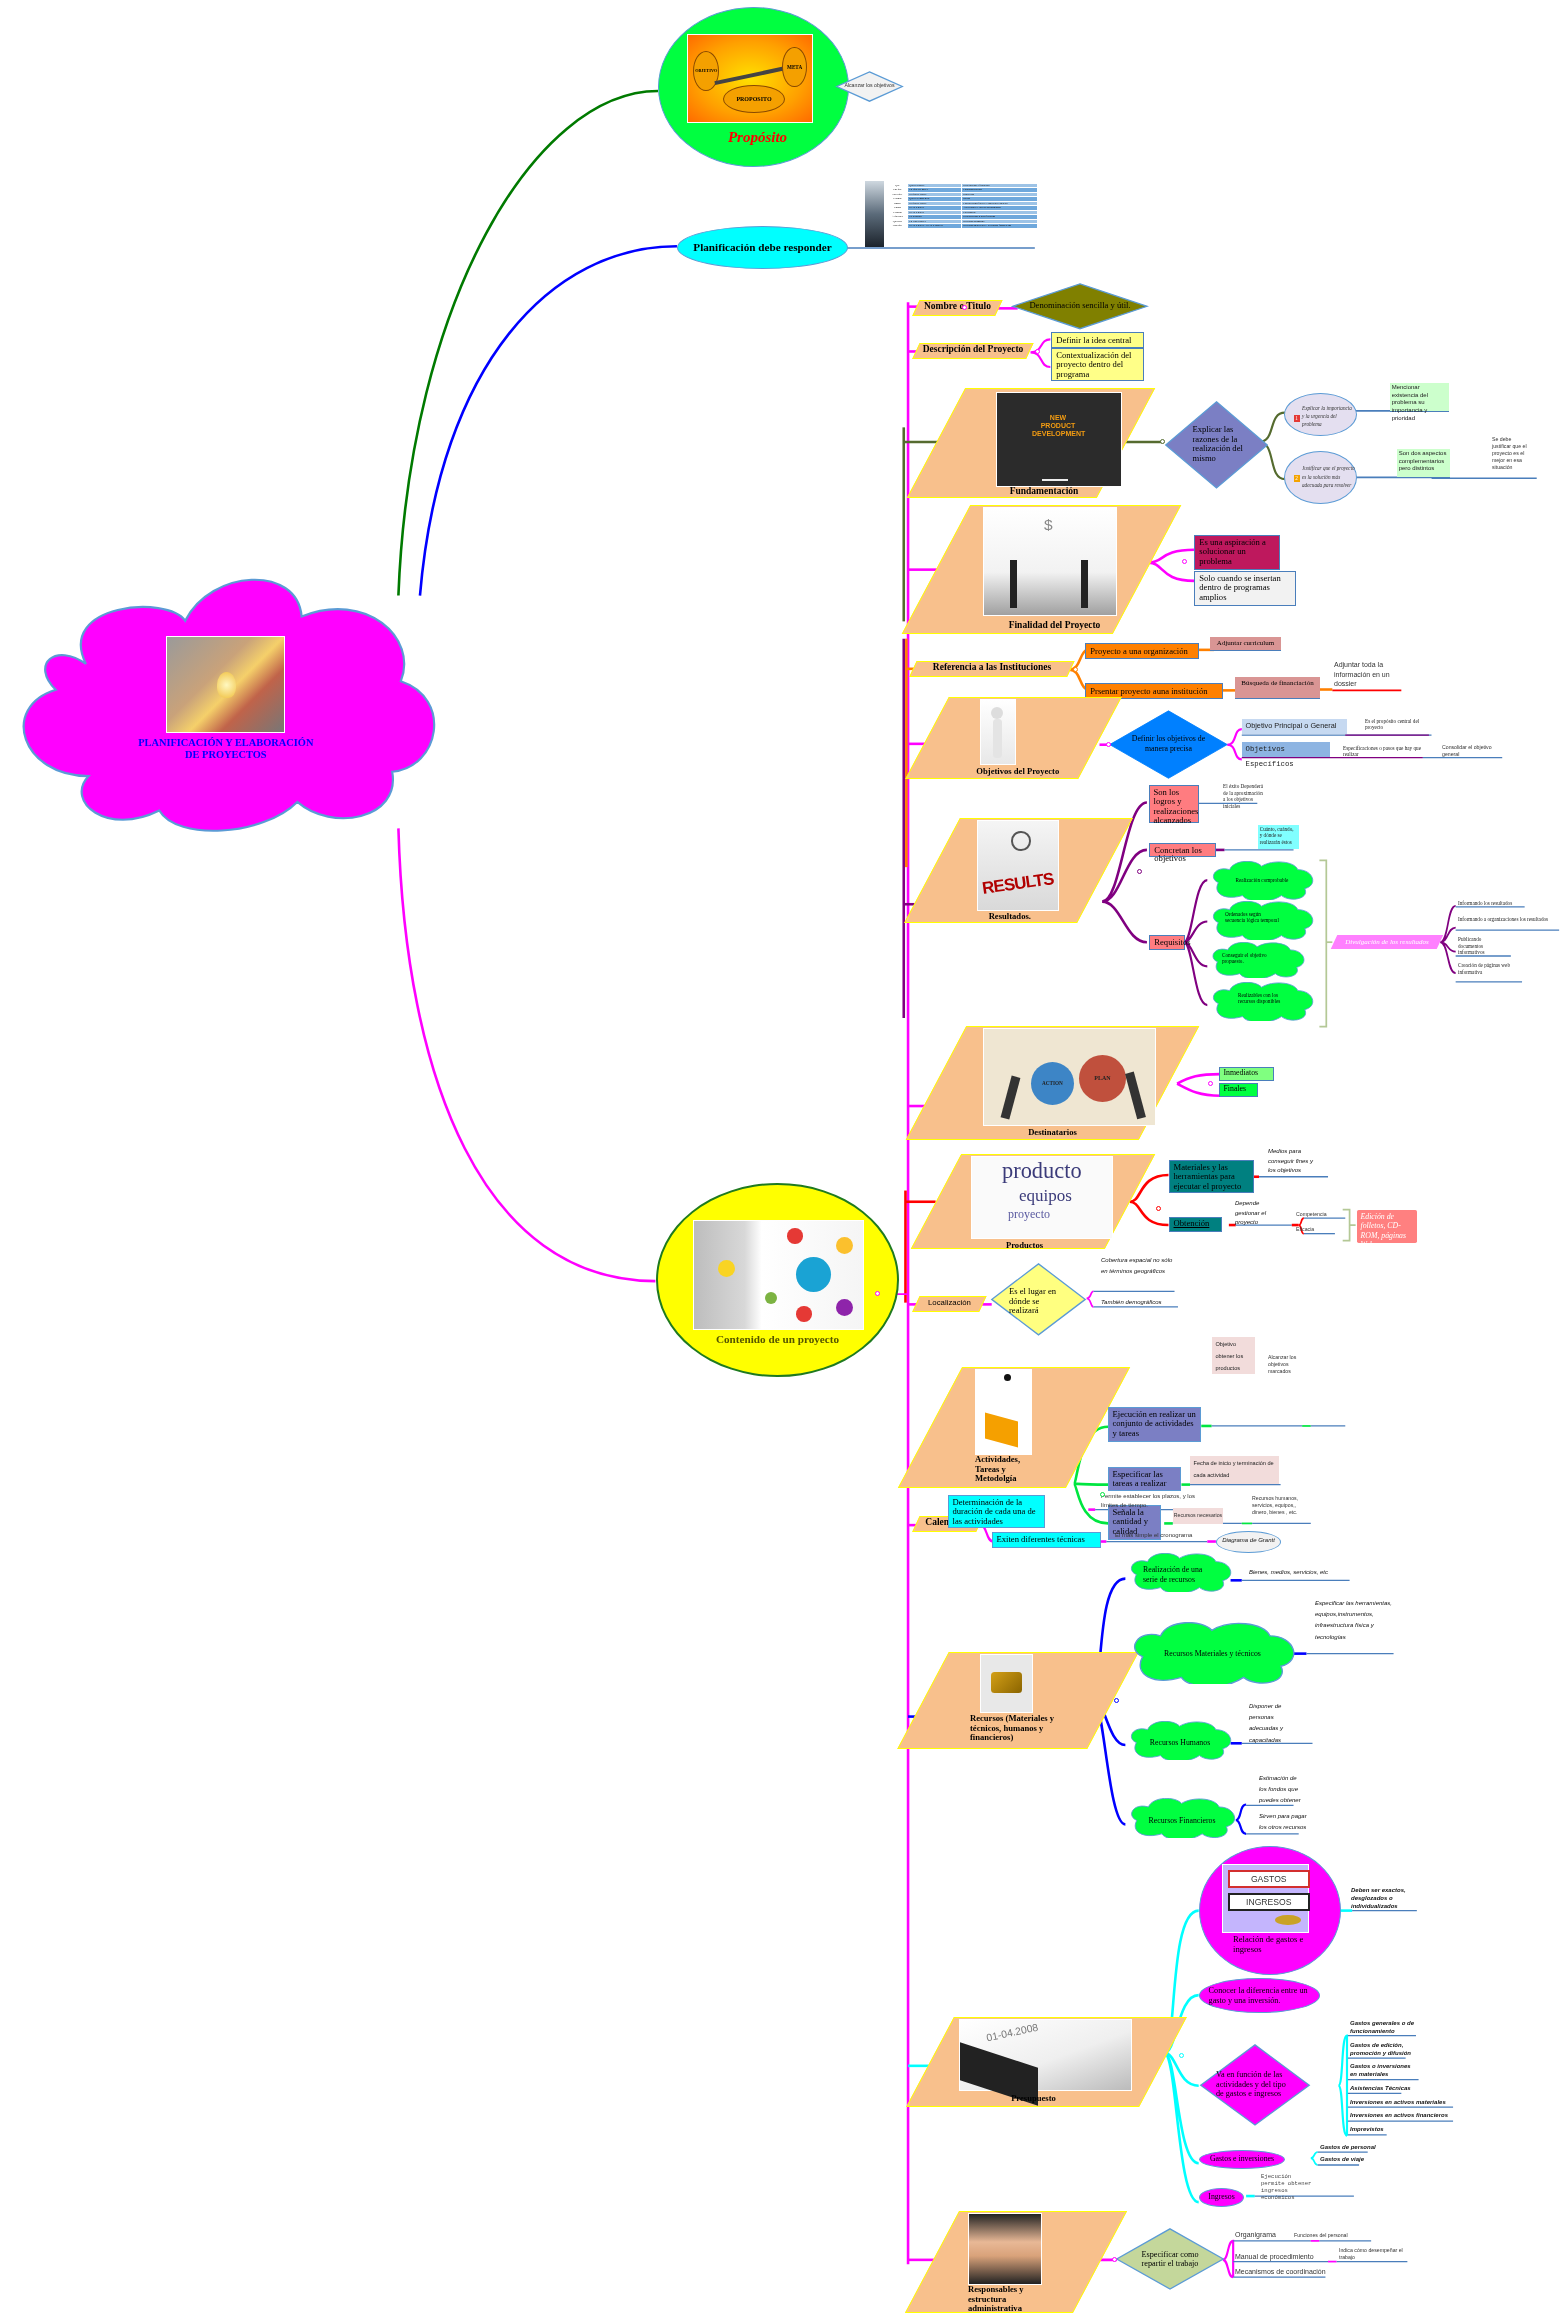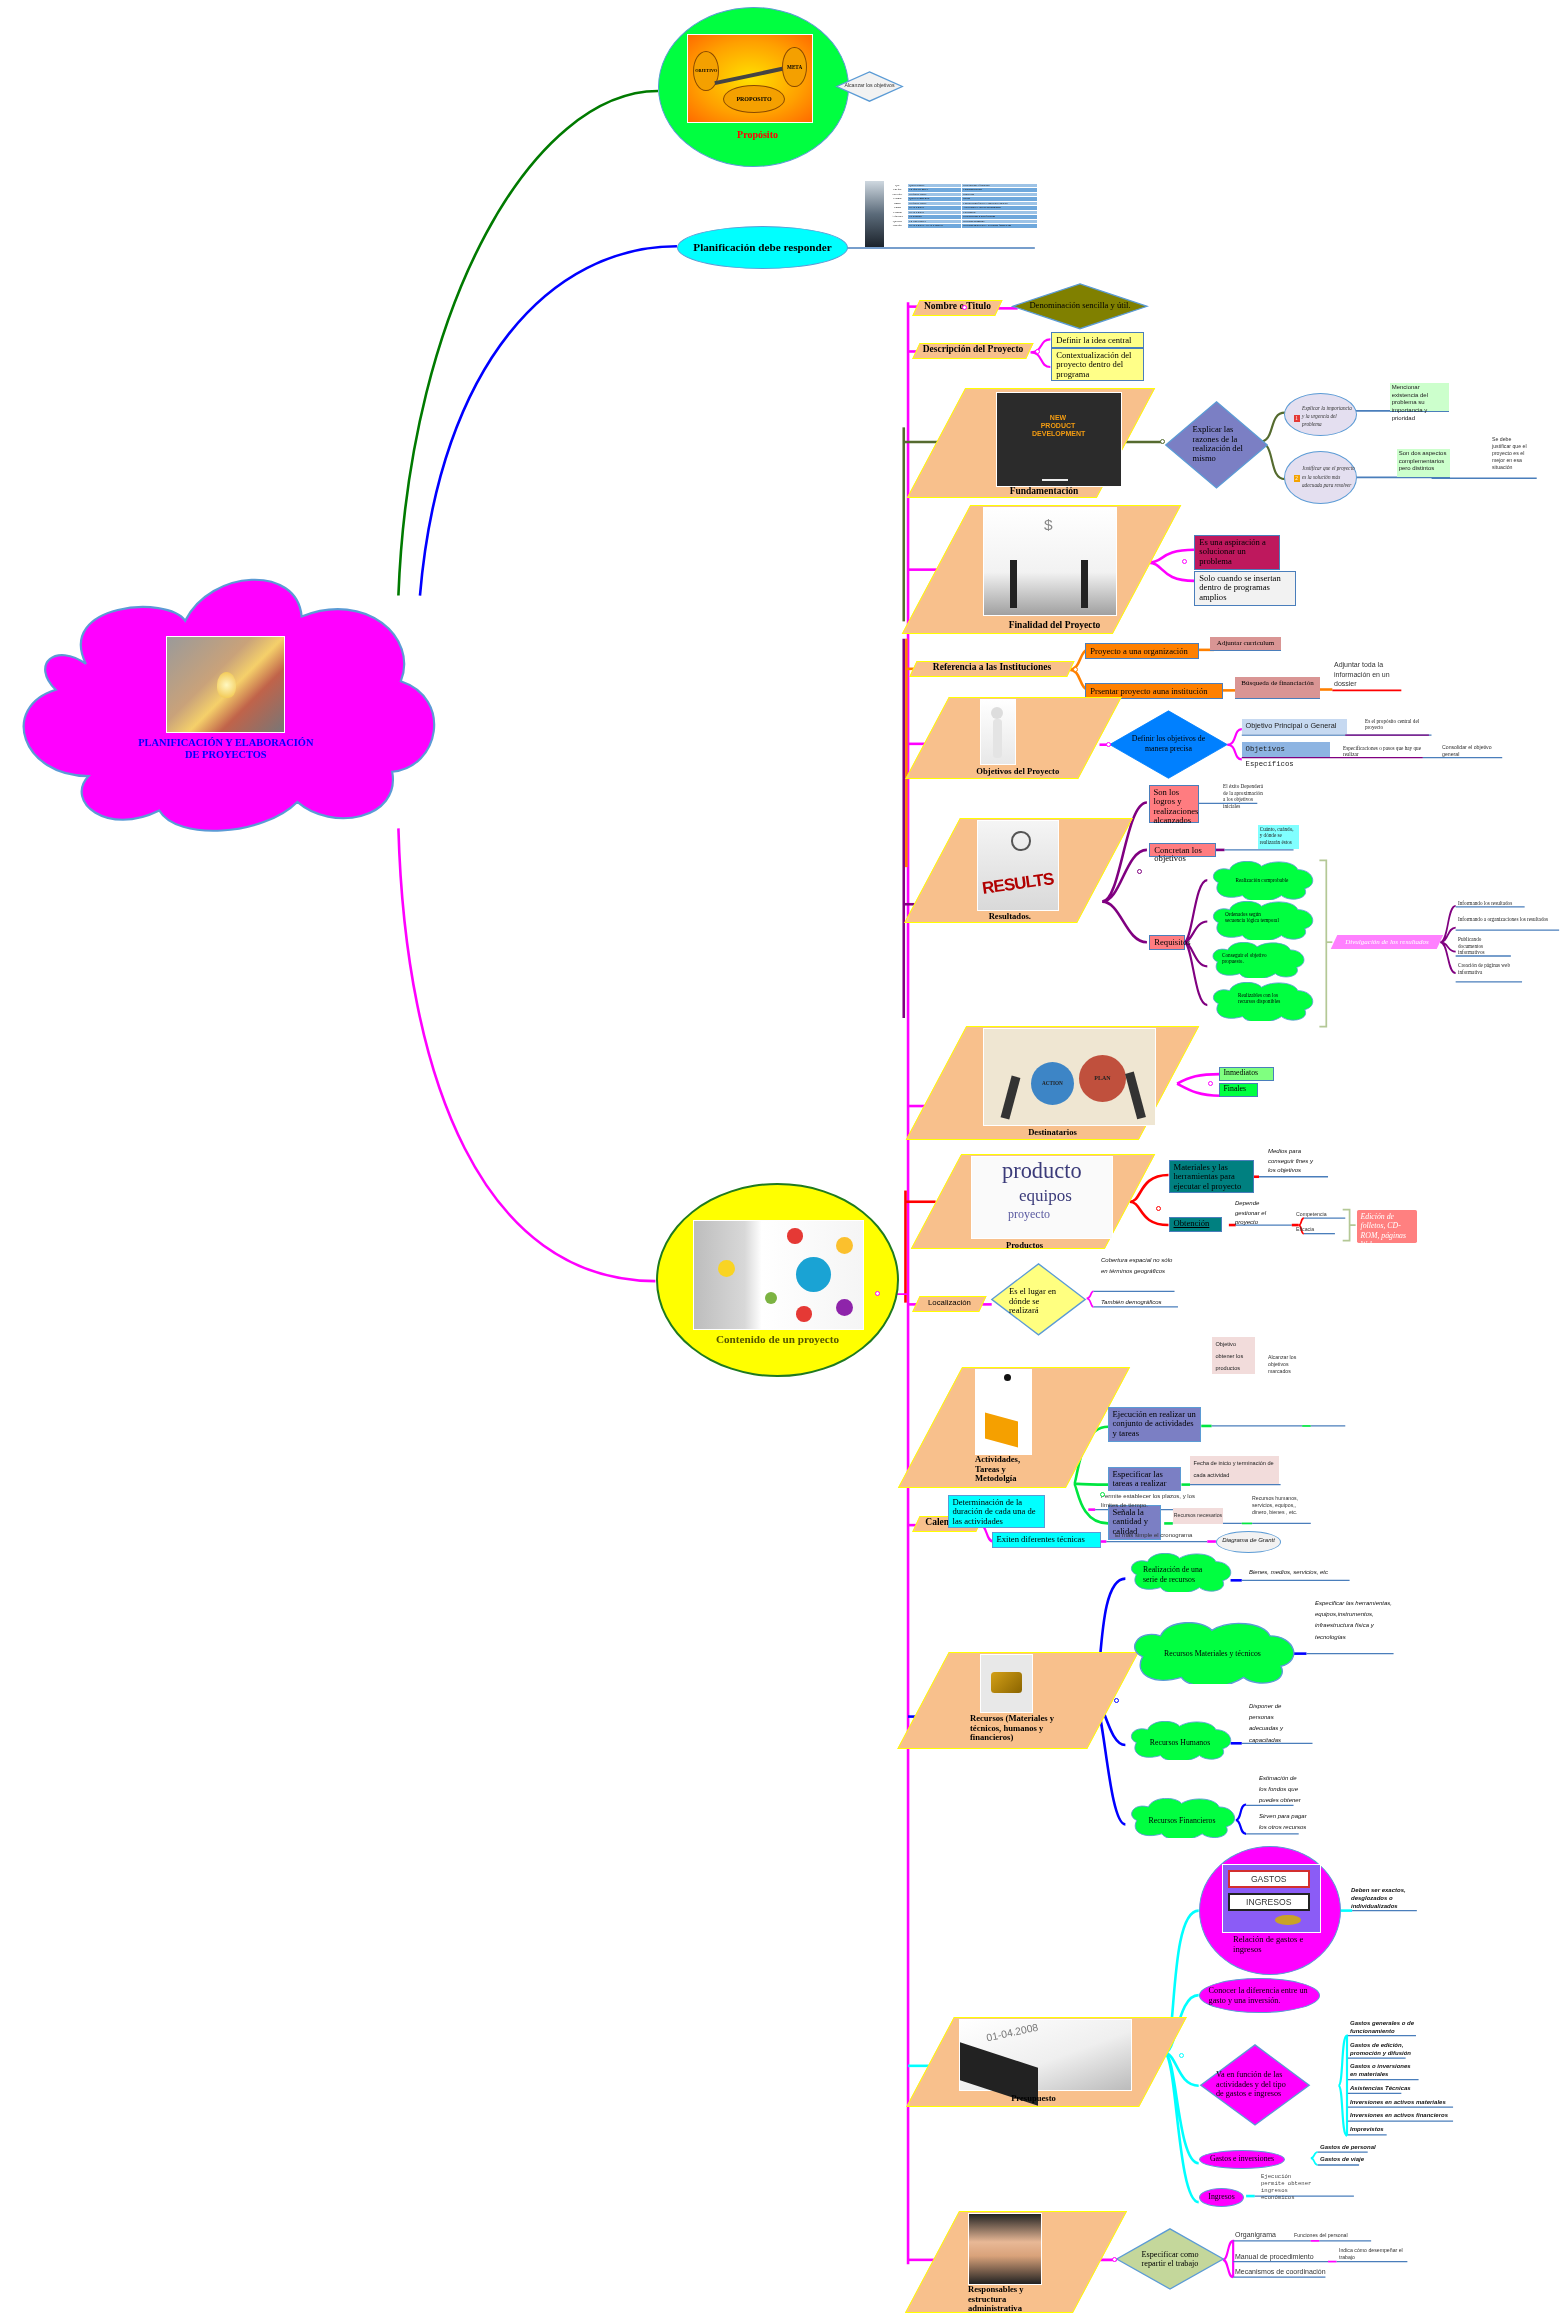--- a/index.html
+++ b/index.html
@@ -192,21 +192,21 @@
   </div>
 </div>
 
 <div class="n" style="left:658px;top:7px;width:191px;height:160px;border-radius:50%;background:#00ff40;border:1.7px solid #5b9bd5;">
   <div class="pic" style="left:28px;top:26px;width:126px;height:89px;background:radial-gradient(ellipse at center,#ffe000 0%,#ffa000 60%,#ff6a00 100%);">
     <div style="position:absolute;left:5.2px;top:15.5px;width:24px;height:38px;border-radius:50%;background:#f4a000;border:1.7px solid #8a4a00;font-size:4.3px;font-weight:bold;text-align:center;line-height:38px;">OBJETIVO</div>
     <div style="position:absolute;right:5.2px;top:12px;width:22.4px;height:38px;border-radius:50%;background:#f4a000;border:1.7px solid #8a4a00;font-size:5.2px;font-weight:bold;text-align:center;line-height:38px;">META</div>
     <div style="position:absolute;left:35px;top:50px;width:60px;height:26px;border-radius:50%;background:#f4a000;border:1.7px solid #8a4a00;font-size:6px;font-weight:bold;text-align:center;line-height:26px;">PROPOSITO</div>
     <div style="position:absolute;left:26px;top:39px;width:69px;height:3.5px;background:#444;transform:rotate(-12deg);"></div>
   </div>
-  <div style="position:absolute;left:8px;right:0;top:121px;text-align:center;color:#ff0000;font-weight:bold;font-size:10px;">Propósito</div>
+  <div style="position:absolute;left:8px;right:0;top:121px;text-align:center;color:#ff0000;font-weight:bold;font-size:15px;font-style:italic;">Propósito</div>
 </div>
 <div class="n" style="left:835px;top:71px;width:69px;height:31px;">
   <svg viewBox="0 0 80 36" style="position:absolute;inset:0;">
       <polygon points="40,1 78,18 40,35 2,18" fill="#f2f2f2" stroke="#5b9bd5" stroke-width="1.5"></polygon>
     </svg>
   <div style="position:absolute;left:0;right:0;top:11.2px;text-align:center;font-size:5.2px;font-family:'Liberation Sans',sans-serif;color:#333;">Alcanzar los objetivos</div>
 </div>
 
 <div class="n" style="left:677px;top:226px;width:171px;height:43px;border-radius:50%;background:#00ffff;border:1.7px solid #5b9bd5;">
   <div style="position:absolute;left:0;right:0;top:14px;text-align:center;font-weight:bold;font-size:11.2px;color:#000;">Planificación debe responder</div>
@@ -526,21 +526,21 @@
 
 <div class="para" style="left:930px;top:2017px;width:233px;height:90px;">
   <div class="shape"></div>
   <div class="pic" style="left:29px;top:1.7px;width:173px;height:72px;background:linear-gradient(160deg,#ffffff 0%,#efefef 55%,#bbbbbb 100%);">
     <div style="position:absolute;left:26px;top:7px;font-family:'Liberation Sans',sans-serif;font-size:10.4px;color:#777;transform:rotate(-12deg);">01-04.2008</div>
     <div style="position:absolute;left:0;top:35px;width:78px;height:38px;background:#222;transform:skewY(18deg);"></div>
   </div>
   <div class="cap-b" style="position:absolute;left:0;right:26px;top:76px;font-size:8.6px;">Presupuesto</div>
 </div>
 <div class="n" style="left:1199px;top:1846px;width:142px;height:129px;border-radius:50%;background:#ff00ff;border:1.7px solid #5b9bd5;">
-  <div class="pic" style="left:21.6px;top:17px;width:99px;height:69px;background:#8b5cf6;">
+  <div class="pic" style="left:21.6px;top:17px;width:87px;height:69px;background:#c4b5fd;">
     <div style="position:absolute;left:5.2px;top:5.2px;width:78px;height:14px;background:#fff;border:2.6px solid #d32f2f;font-family:'Liberation Sans',sans-serif;font-size:8.6px;text-align:center;line-height:14px;color:#333;">GASTOS</div>
     <div style="position:absolute;left:5.2px;top:28px;width:78px;height:14px;background:#fff;border:2.6px solid #222;font-family:'Liberation Sans',sans-serif;font-size:8.6px;text-align:center;line-height:14px;color:#333;">INGRESOS</div>
     <div style="position:absolute;left:52px;top:50px;width:26px;height:10.4px;border-radius:50%;background:#c9a227;"></div>
   </div>
   <div style="position:absolute;left:33px;top:88px;width:78px;font-size:8.6px;line-height:9.5px;color:#000;">Relación de gastos e ingresos</div>
 </div>
 <div class="hand-b" style="left:1351px;top:1887px;width:65px;">Deben ser exactos, desglozados o individualizados</div>
 <div class="n" style="left:1199px;top:1978px;width:121px;height:35px;border-radius:50%;background:#ff00ff;border:1.7px solid #5b9bd5;">
   <div style="position:absolute;left:8.6px;top:7px;width:107px;font-size:8.2px;line-height:9.5px;color:#000;">Conocer la diferencia entre un gasto y una inversión.</div>
 </div>

